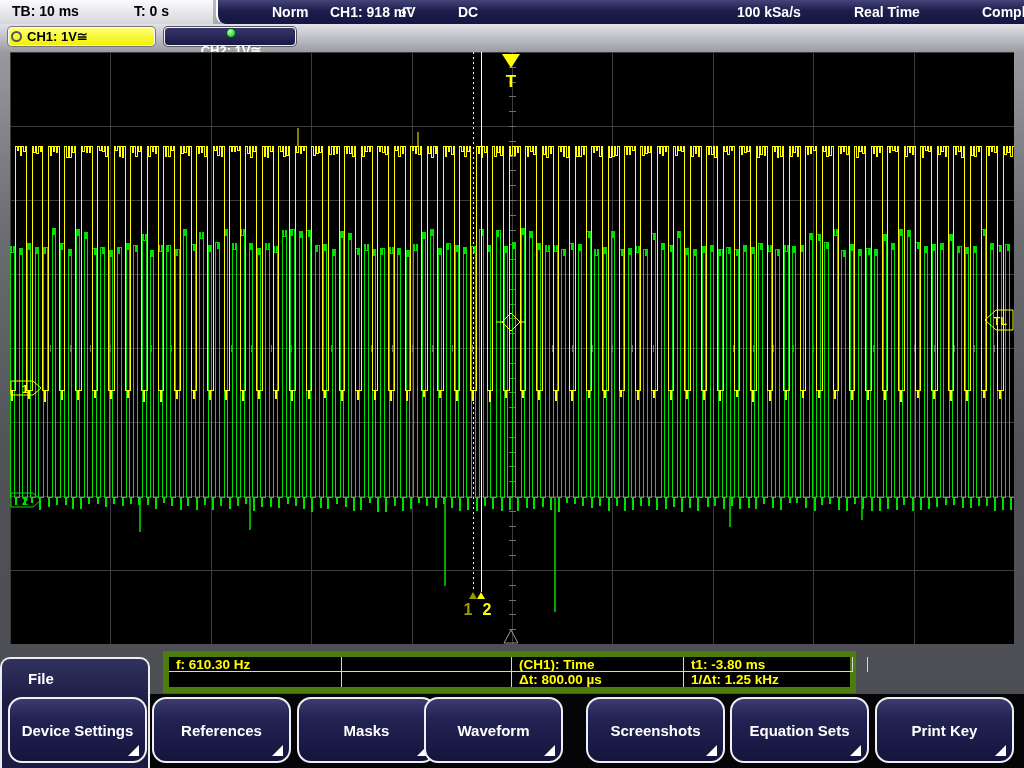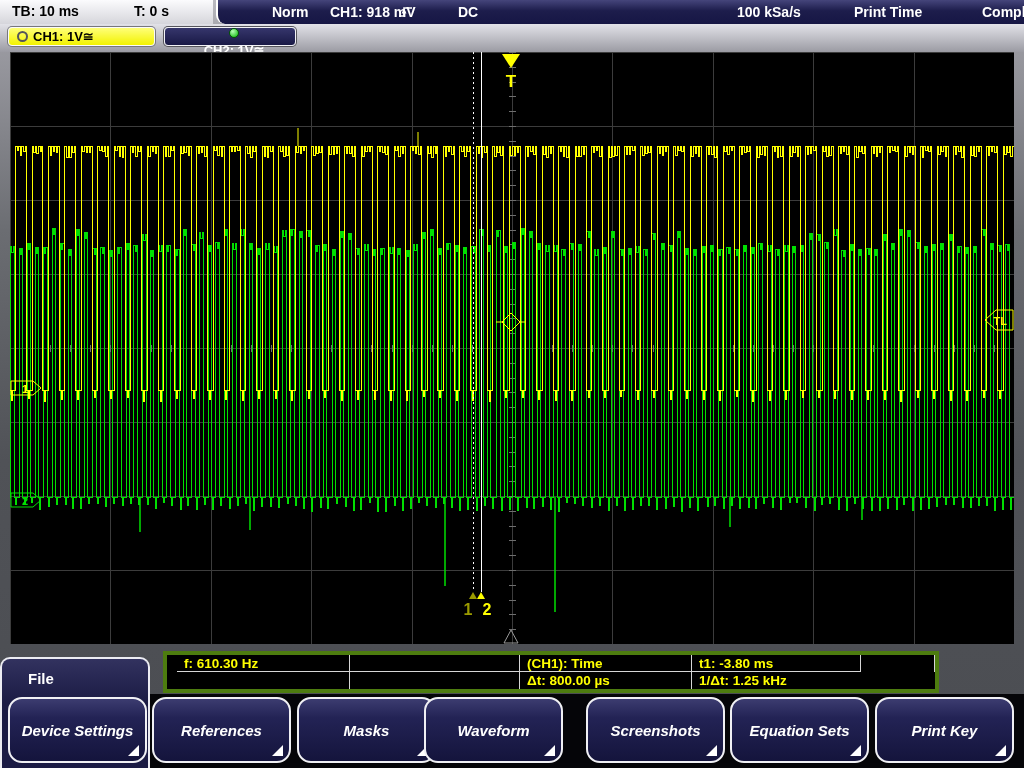--- a/index.html
+++ b/index.html
@@ -23,78 +23,78 @@
     color:#fff;font-weight:bold;font-size:14px;line-height:24px;
   }
   .tb-right span{position:absolute;top:0;margin-left:40px;}
   .pos-norm{left:14px}.pos-src{left:72px}.pos-coup{left:200px}
   .pos-rate{left:479px}.pos-acq{left:596px}.pos-status{left:724px}
   .slope{position:absolute;left:180px;top:5px;}
   
   .badgerow{position:absolute;left:0;top:24px;width:1024px;height:28px;
     background:linear-gradient(#e2e2e8,#9b9ba3);}
   .badge{position:absolute;top:3px;height:19px;display:flex;align-items:center;gap:5px;
-    padding-left:8px;box-sizing:border-box;border-radius:4px;font-weight:bold;font-size:13px;}
+    padding-left:2px;box-sizing:border-box;border-radius:4px;font-weight:bold;font-size:13px;}
   .badge.ch1{left:8px;width:147px;background:linear-gradient(#ffff78,#f2f200);
     border:1px solid #fafafa;box-shadow:0 0 0 1px #77777d;color:#000;}
   .badge.ch2{left:164px;width:132px;background:linear-gradient(#36366c,#191946);
     border:1px solid #f2f2f6;box-shadow:0 0 0 1px #55555b;color:#fff;flex-direction:column;}
   .dot{border-radius:50%;box-sizing:border-box;flex:0 0 auto;}
   .ch1dot{width:11px;height:11px;border:2px solid #55555b;background:transparent;}
   .ch2dot{width:10px;height:10px;background:radial-gradient(circle at 35% 30%,#b6ffb6,#00b400);border:1px solid #005500;}
   
   .waveview{position:absolute;left:10px;top:52px;width:1004px;height:592px;background:#000;}
   .waveview svg{display:block;}
   .waveview text{font-family:"Liberation Sans",sans-serif;font-weight:bold;}
   
   .meas{
-    position:absolute;left:163px;top:651px;width:776px;height:42px;background:#000;
-    border:4px solid #4d7c0f;box-sizing:border-box;display:grid;
-    grid-template-columns:173px 170px 172px 169px auto;grid-template-rows:1fr 1fr;padding-left:10px;
+    position:absolute;left:163px;top:651px;width:693px;height:42px;background:#000;
+    border:6px solid #4d7c0f;box-sizing:border-box;display:grid;
+    grid-template-columns:173px 170px 172px 169px auto;grid-template-rows:1fr 1fr;
   }
   .meas .cell{border-right:1px solid #d6d6d6;display:flex;align-items:center;
     padding:0 7px;color:#ffff00;font-weight:bold;font-size:13.5px;white-space:nowrap;overflow:hidden;}
   .meas .cell.lastcol{border-right:none;}
   .meas .cell.r1{border-bottom:1px solid #d6d6d6;}
   
   .menustrip{position:absolute;left:0;top:694px;width:1024px;height:74px;background:#050508;z-index:2;}
   .filepanel{
     position:absolute;left:0;top:657px;width:150px;height:111px;z-index:3;
     background:linear-gradient(#32325f,#1b1b44 40%);
     border:2px solid #ececf2;border-bottom:none;border-radius:10px 10px 0 0;box-sizing:border-box;
     color:#fff;font-weight:bold;font-size:15px;padding:11px 0 0 26px;
   }
   .skbtn{
     position:absolute;top:697px;width:139px;height:66px;z-index:5;box-sizing:border-box;
     background:linear-gradient(180deg,#3c3c70 0%,#232355 30%,#14143c 100%);
     border:2px solid #f0f0f4;border-radius:14px;
     display:flex;align-items:center;justify-content:center;cursor:pointer;
   }
-  .skbtn .skl{color:#fff;font-weight:bold;font-size:15px;text-align:left;font-style:italic;}
+  .skbtn .skl{color:#fff;font-weight:bold;font-size:15px;text-align:left;}
   .skbtn .tri{position:absolute;right:6px;bottom:5px;width:0;height:0;
     border-left:11px solid transparent;border-bottom:11px solid #fff;}
   .b0{left:8px}.b1{left:152px}.b2{left:297px}.b3{left:424px}.b4{left:586px}.b5{left:730px}.b6{left:875px}
 </style>
 </head>
 <body>
 
 <div class="tb-left">
   <span class="tbv">TB: 10 ms</span>
   <span class="ttv">T: 0 s</span>
 </div>
 <div class="tb-right">
   <span class="pos-norm">Norm</span>
   <span class="pos-src">CH1: 918 mV</span>
   <svg class="slope" width="16" height="14" viewBox="0 0 16 14">
     <polyline points="1,11 6,11 6,3 14,3" fill="none" stroke="#fff" stroke-width="1.6"></polyline>
     <polygon points="3.5,8.5 8.5,8.5 6,3.5" fill="#fff"></polygon>
   </svg>
   <span class="pos-coup">DC</span>
   <span class="pos-rate">100 kSa/s</span>
-  <span class="pos-acq">Print Time</span>
+  <span class="pos-acq">Real Time</span>
   <span class="pos-status">Complete</span>
 </div>
 
 <div class="badgerow">
   <div class="badge ch1">
     <span class="dot ch1dot"></span>
     <span>CH1: 1V≅</span>
   </div>
   <div class="badge ch2">
     <span class="dot ch2dot"></span>

